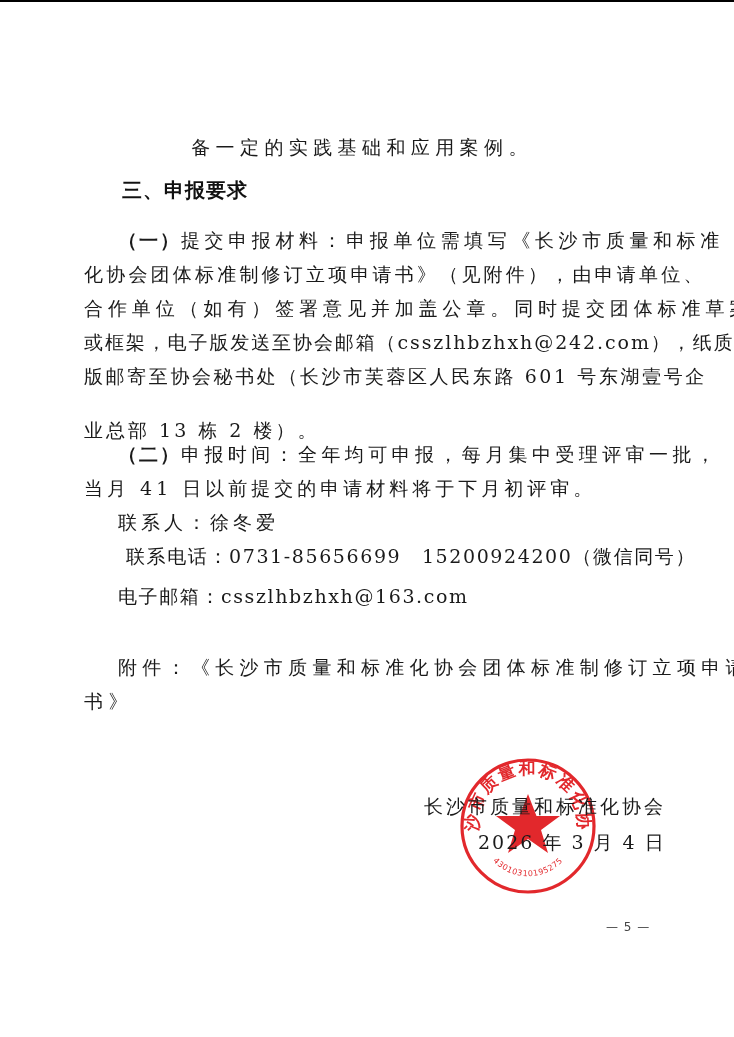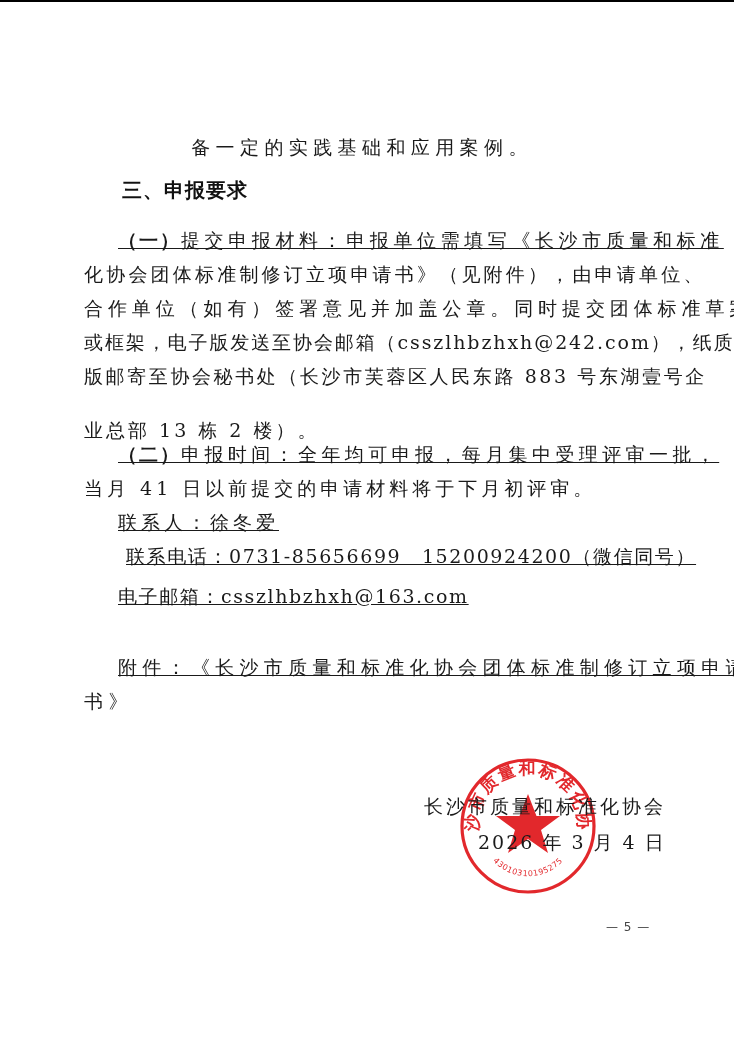--- a/index.html
+++ b/index.html
@@ -24,21 +24,21 @@
   .line {
     position: absolute;
     left: 84px;
     width: 556px;
     font-size: 19px;
     line-height: 24px;
     white-space: nowrap;
     letter-spacing: 5.4px;
     font-weight: 300;
   }
-  .indent { left: 118px; text-decoration: underline; }
+  .indent { left: 118px; }
   .heading {
     position: absolute;
     left: 122px;
     font-family: Liberation Serif, serif;
     font-weight: bold;
     font-size: 20px;
     line-height: 24px;
     letter-spacing: 1px;
     color: #111;
   }
@@ -80,21 +80,21 @@
 <div class="top-rule"></div>
 
 <div class="line" style="top:135px;text-align:center;">备一定的实践基础和应用案例。</div>
 
 <div class="heading" style="top:178px;">三、申报要求</div>
 
 <div class="line indent" style="top:228px; width:522px; letter-spacing:4.6px;"><span class="bold-marker">（一）</span><span>提交申报材料：申报单位需填写《长沙市质量和标准</span></div>
 <div class="line" style="top:262px; letter-spacing:3.2px;">化协会团体标准制修订立项申请书》（见附件），由申请单位、</div>
 <div class="line" style="top:296px; letter-spacing:4.9px;">合作单位（如有）签署意见并加盖公章。同时提交团体标准草案</div>
 <div class="line" style="top:330px; letter-spacing:1.9px;">或框架，电子版发送至协会邮箱（csszlhbzhxh@242.com），纸质</div>
-<div class="line" style="top:364px; letter-spacing:2.6px;">版邮寄至协会秘书处（长沙市芙蓉区人民东路 883 号东湖壹号企</div>
+<div class="line" style="top:364px; letter-spacing:2.6px;">版邮寄至协会秘书处（长沙市芙蓉区人民东路 601 号东湖壹号企</div>
 <div class="line" style="top:418px; letter-spacing:3px;">业总部 13 栋 2 楼）。</div>
 
 <div class="line indent" style="top:442px; width:522px; letter-spacing:4.4px;"><span class="bold-marker">（二）</span><span>申报时间：全年均可申报，每月集中受理评审一批，</span></div>
 <div class="line" style="top:476px; letter-spacing:4px;">当月 41 日以前提交的申请材料将于下月初评审。</div>
 
 <div class="line indent" style="top:510px; letter-spacing:4px;">联系人：徐冬爱</div>
 <div class="line indent" style="top:544px; letter-spacing:1.6px;margin-left:8px;">联系电话：0731-85656699　15200924200（微信同号）</div>
 <div class="line indent" style="top:584px; letter-spacing:1.6px;">电子邮箱：csszlhbzhxh@163.com</div>
 
 <div class="line indent" style="top:655px; letter-spacing:5.3px;">附件：《长沙市质量和标准化协会团体标准制修订立项申请</div>

